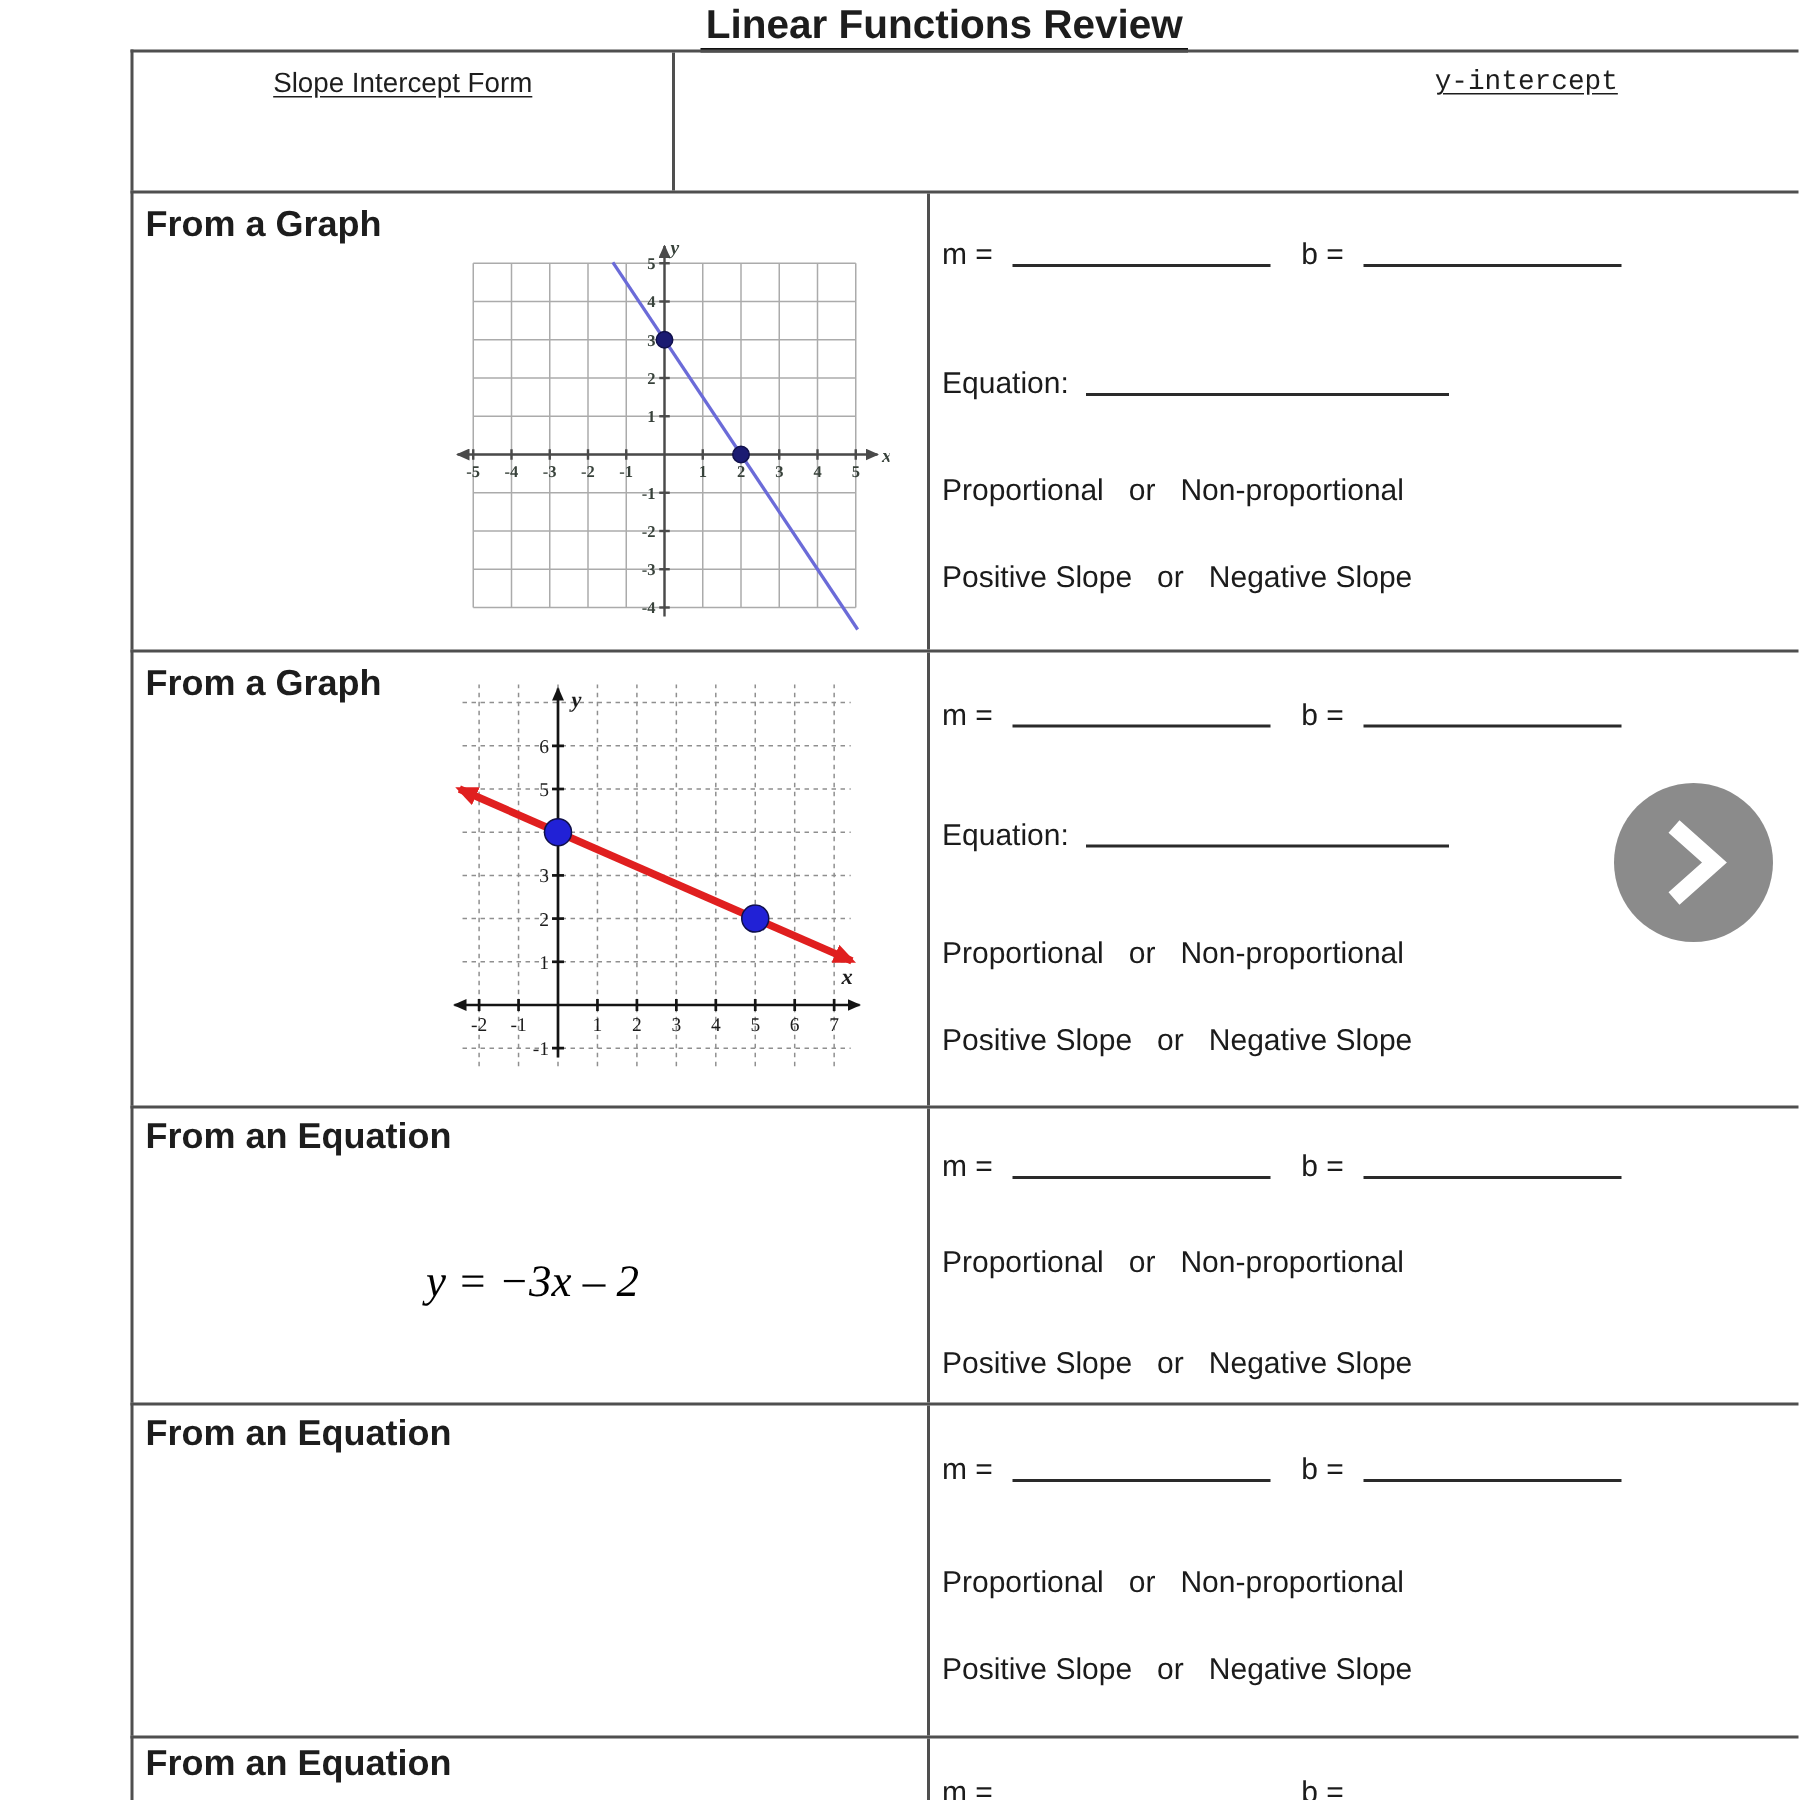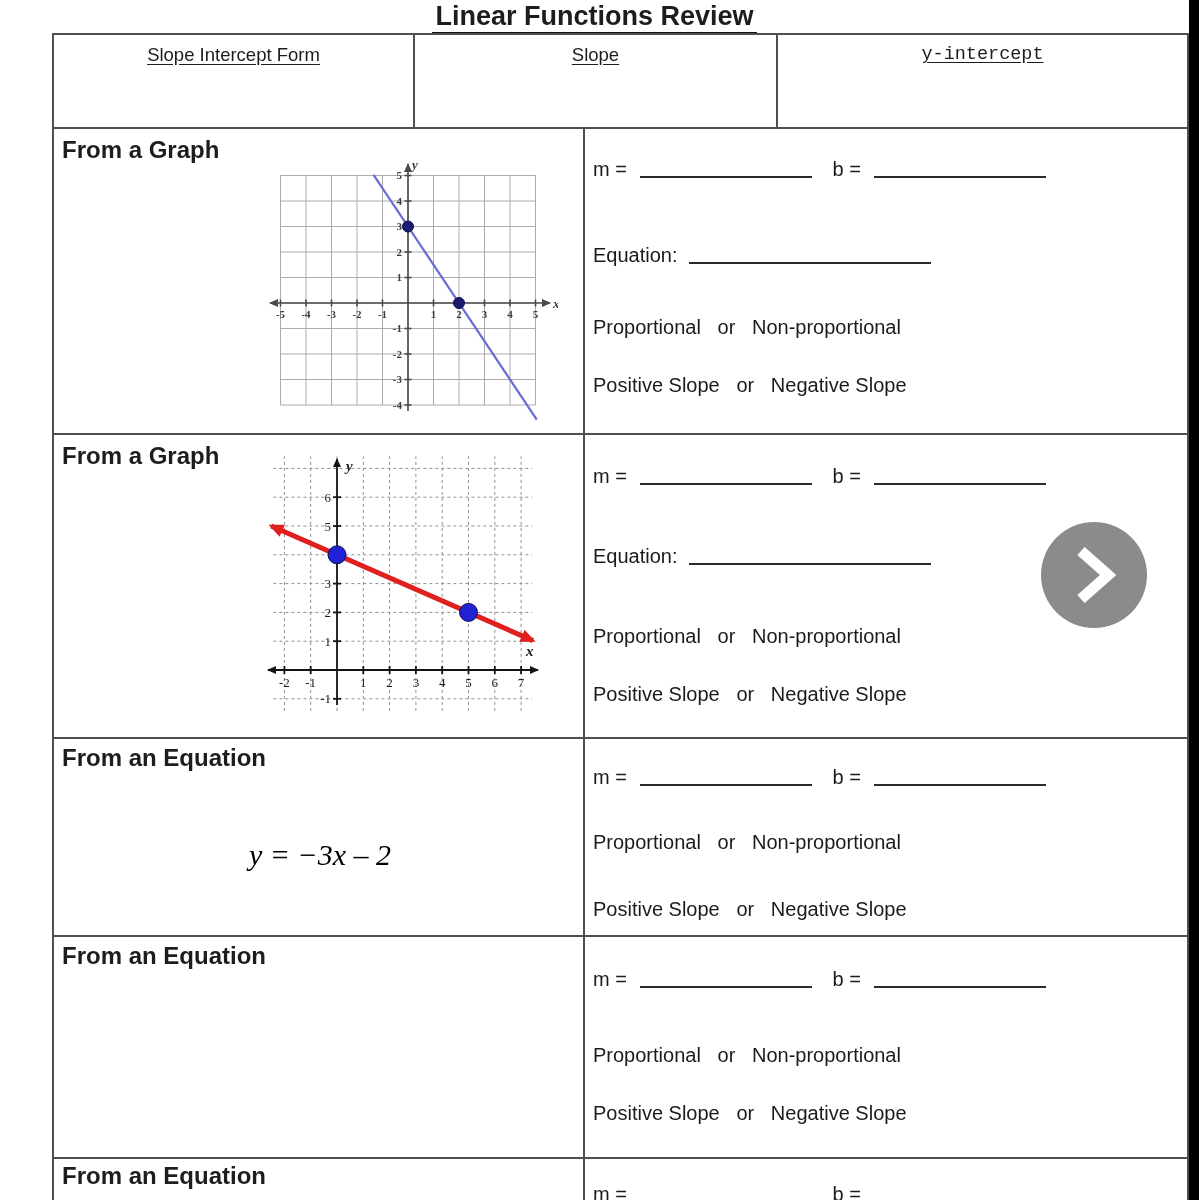--- a/index.html
+++ b/index.html
@@ -1,20 +1,20 @@
 <!DOCTYPE html>
 <html><head>
 <meta charset="utf-8">
 <style>
   html,body{margin:0;padding:0;}
   body{
     width:1199px;height:1200px;overflow:hidden;background:#ffffff;
     font-family:"Liberation Sans",sans-serif;color:#1d1d1d;position:relative;
   }
-  .page{position:absolute;inset:0;}
+  .page{position:absolute;inset:0;margin-left:35px;}
 
   
   .title-wrap{position:absolute;top:2px;left:0;width:1189px;text-align:center;}
   .title{
     display:inline-block;font-size:27px;font-weight:bold;line-height:1.1;
     border-bottom:3.5px solid #101010;padding:0 3px;
   }
 
   
   .sheet{position:absolute;left:52px;top:33px;width:1091px;height:1167px;}
@@ -59,23 +59,20 @@
 
   <div class="title-wrap">
     <span class="title">Linear Functions Review</span>
   </div>
 
   <div class="sheet">
 
     <div class="row" style="top:0;height:94px">
       <div class="hcell c0">
         <span class="hlabel">Slope Intercept Form</span>
-      </div>
-      <div class="hcell c1">
-        <span class="hlabel">Slope</span>
       </div>
       <div class="hcell c2">
         <span class="hlabel">y-intercept</span>
       </div>
     </div>
 
     <div class="row" style="top:94px;height:306px">
         <div class="vsplit"></div>
       </div>
     <div class="row" style="top:400px;height:304px">

